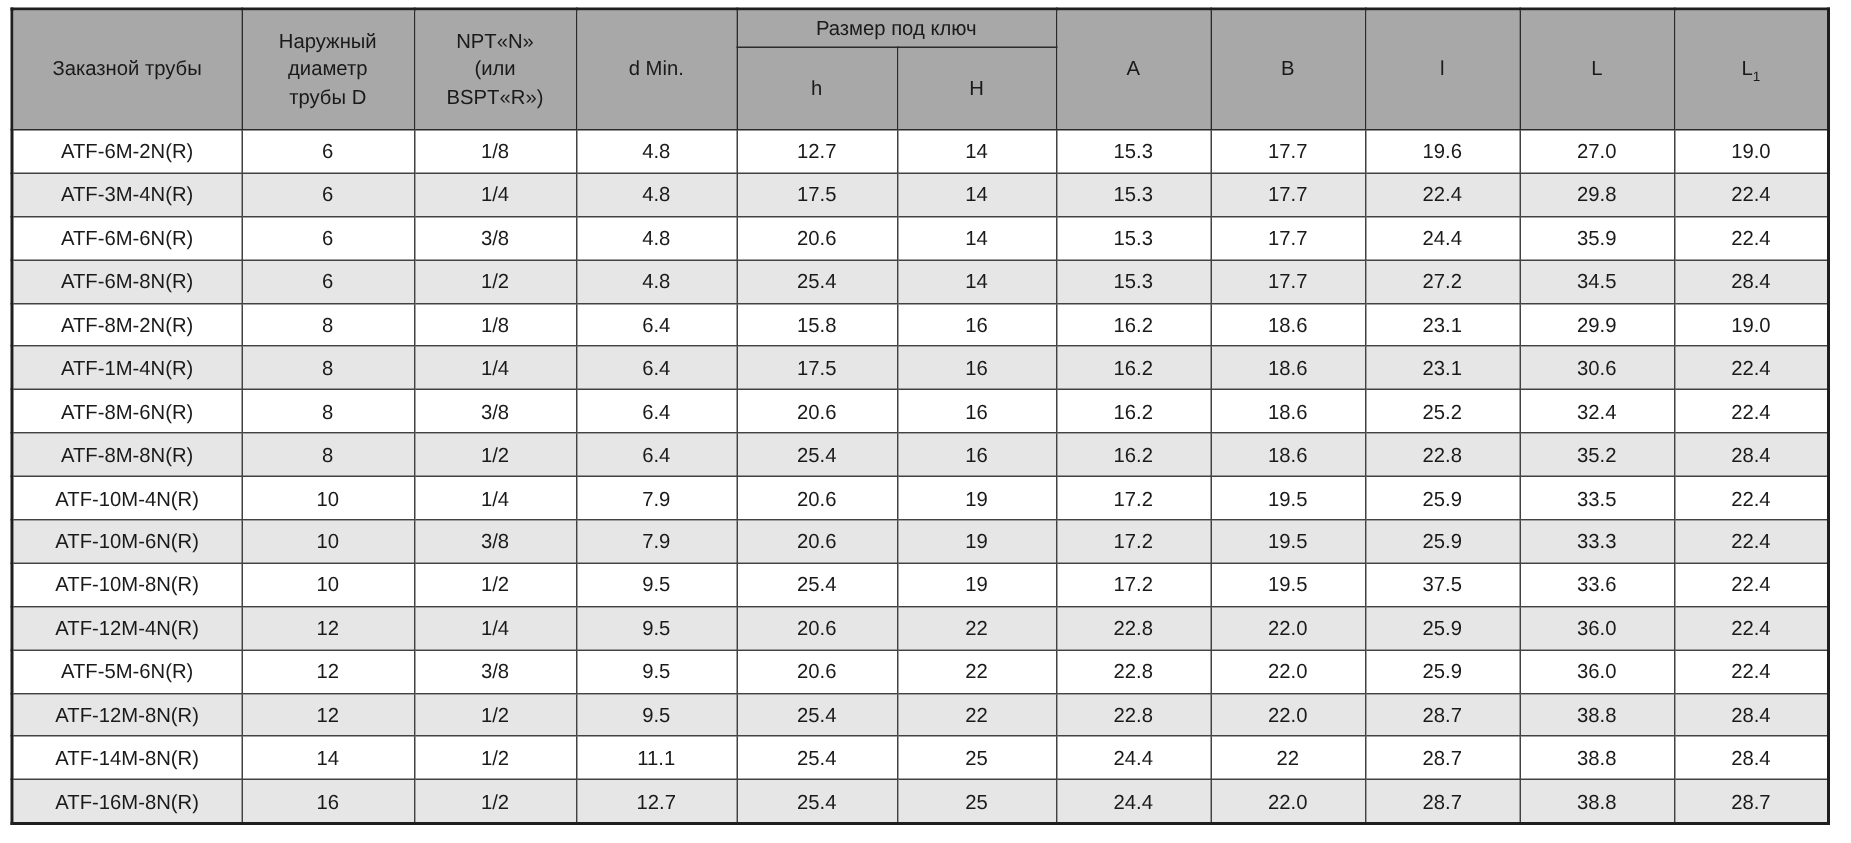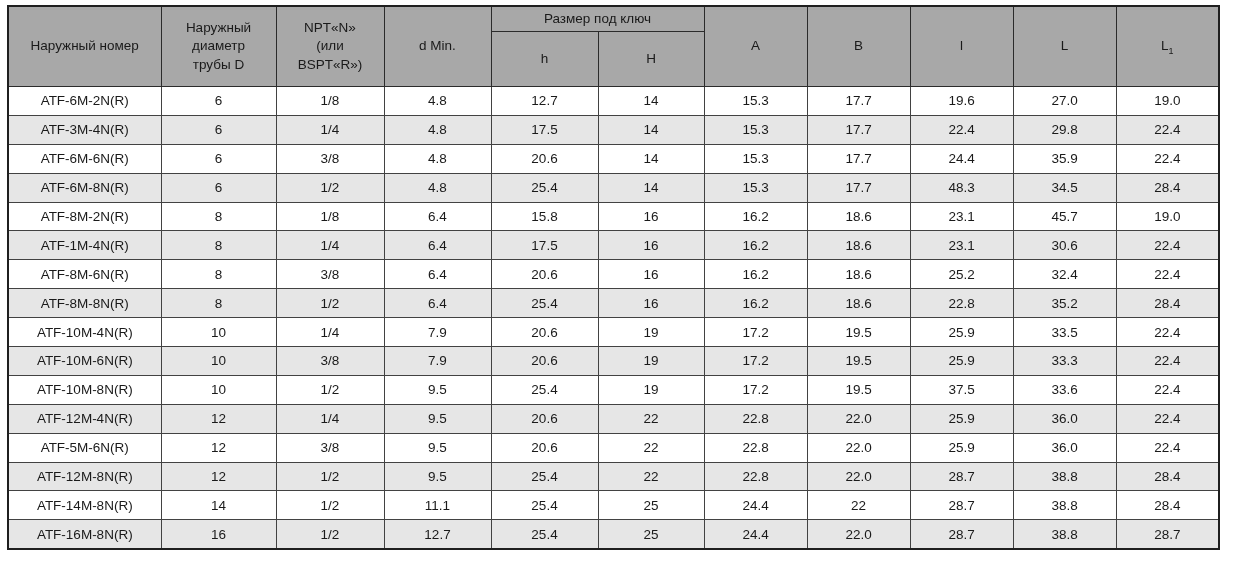--- a/index.html
+++ b/index.html
@@ -66,21 +66,21 @@
       <col style="width:107px">
       <col style="width:106px">
       <col style="width:103px">
       <col style="width:103px">
       <col style="width:103px">
       <col style="width:103px">
       <col style="width:103px">
     </colgroup>
     <thead>
       <tr class="head-top">
-        <th rowspan="2">Наружный номер</th>
+        <th rowspan="2">Заказной трубы</th>
         <th rowspan="2" class="multiline">Наружный
 диаметр
 трубы D</th>
         <th rowspan="2" class="multiline">NPT«N»
 (или
 BSPT«R»)</th>
         <th rowspan="2">d Min.</th>
         <th colspan="2">Размер под ключ</th>
         <th rowspan="2">A</th>
         <th rowspan="2">B</th>
@@ -136,35 +136,35 @@
         </tr>
         <tr>
           <td class="order-cell">ATF-6M-8N(R)</td>
           <td>6</td>
           <td>1/2</td>
           <td>4.8</td>
           <td>25.4</td>
           <td>14</td>
           <td>15.3</td>
           <td>17.7</td>
-          <td>48.3</td>
+          <td>27.2</td>
           <td>34.5</td>
           <td>28.4</td>
         </tr>
         <tr>
           <td class="order-cell">ATF-8M-2N(R)</td>
           <td>8</td>
           <td>1/8</td>
           <td>6.4</td>
           <td>15.8</td>
           <td>16</td>
           <td>16.2</td>
           <td>18.6</td>
           <td>23.1</td>
-          <td>45.7</td>
+          <td>29.9</td>
           <td>19.0</td>
         </tr>
         <tr>
           <td class="order-cell">ATF-1M-4N(R)</td>
           <td>8</td>
           <td>1/4</td>
           <td>6.4</td>
           <td>17.5</td>
           <td>16</td>
           <td>16.2</td>

